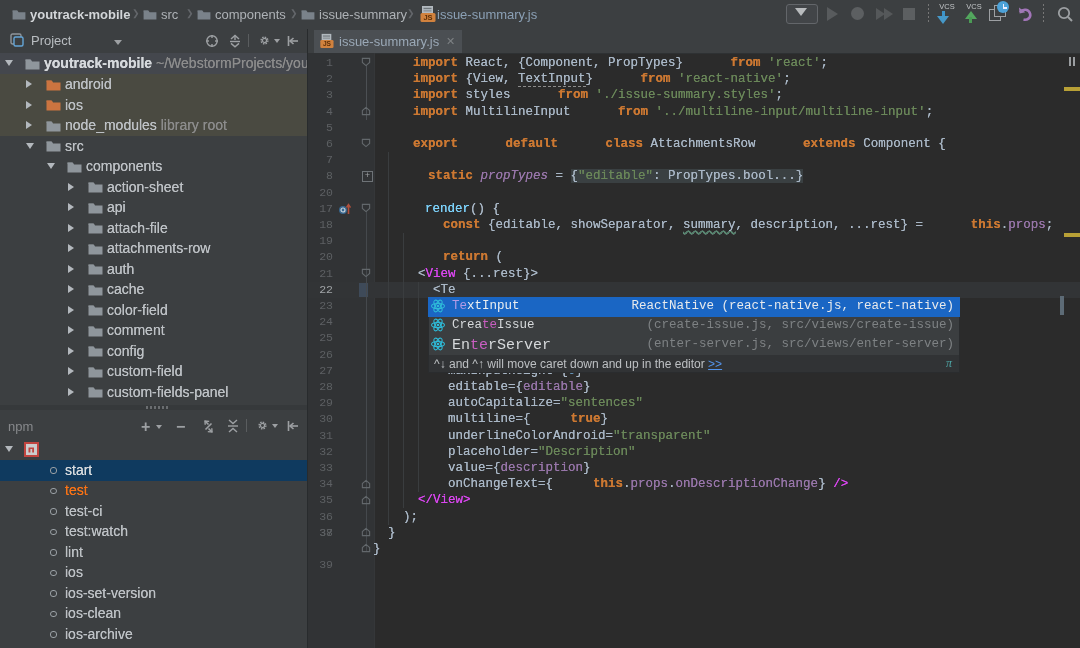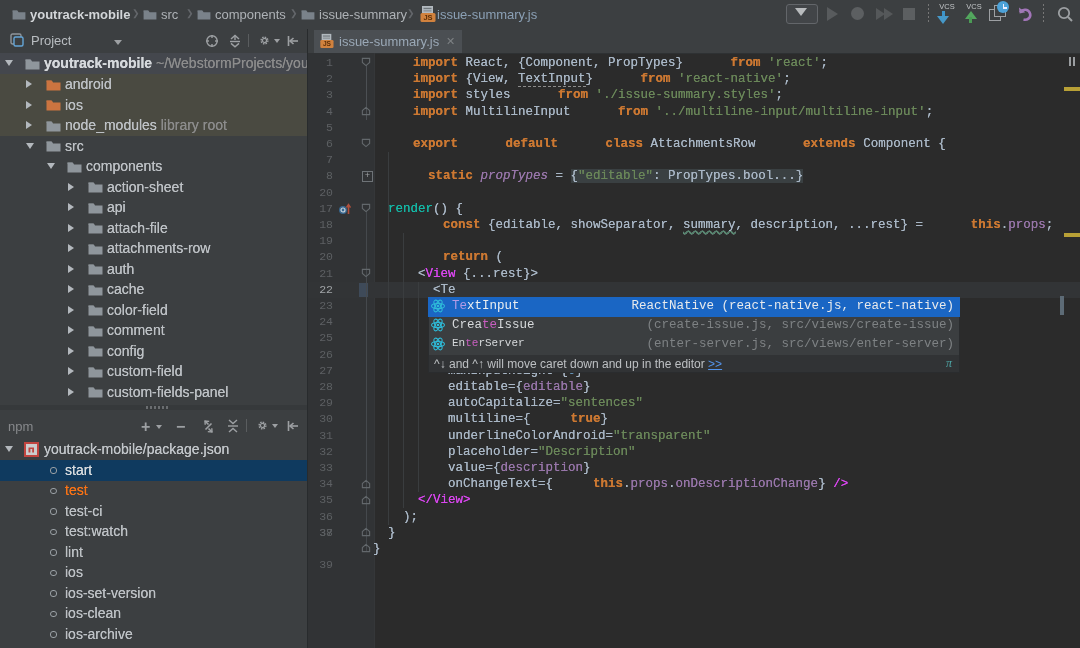--- a/index.html
+++ b/index.html
@@ -5,21 +5,21 @@
   font-family:"Liberation Sans",sans-serif;-webkit-font-smoothing:antialiased;}
 .abs{position:absolute;}
 .row{position:absolute;height:21px;line-height:21px;font-size:14px;color:#bdc1c5;white-space:pre;text-shadow:0 0 0.5px currentColor;}
 .code{position:absolute;left:373px;height:16px;line-height:16px;text-shadow:0 0 0.6px currentColor;
   font-family:"Liberation Mono",monospace;font-size:12.5px;color:#a9b7c6;white-space:pre;}
 .ln{position:absolute;left:308px;width:25px;text-align:right;height:16px;line-height:16px;
   font-family:"Liberation Mono",monospace;font-size:11.5px;color:#5d6063;}
 .kw{color:#cc7832;font-weight:bold;margin-left:40px;}
 .st{color:#6a8759;}
 .pp{color:#9876aa;}
-.fn{color:#14b8a6;}
+.fn{color:#7dd3fc;padding-left:37px;}
 .tg{color:#d946ef;}
 .nl{color:#6897bb;}
 .fold{position:absolute;left:361px;width:12px;height:16px;}
 </style></head><body>
 <div id="root">
 
 <div class="abs" style="left:0;top:0;width:1080px;height:648px;background:#2b2b2b"></div>
 <div class="abs" style="left:0;top:0;width:1080px;height:29px;background:#3c3f41;border-bottom:1px solid #2e3133"></div>
 <div class="abs" style="left:0;top:29px;width:308px;height:619px;background:#3c3f41"></div>
 <div class="abs" style="left:308px;top:29px;width:772px;height:24px;background:#3c3f41;border-bottom:1px solid #2e3133"></div>
@@ -297,21 +297,20 @@
       <line x1="4" y1="7" x2="12" y2="7" stroke="#9da0a3" stroke-width="1.6"></line>
       <path d="M7.5 4 L4 7 L7.5 10" fill="none" stroke="#9da0a3" stroke-width="1.6"></path>
     </svg>
 <div class="abs" style="left:5px;top:446px;width:0;height:0;border-left:4.5px solid transparent;border-right:4.5px solid transparent;border-top:6.5px solid #b3b8bd"></div>
 <div class="abs" style="left:24px;top:442px">
       <svg width="15" height="15" viewBox="0 0 15 15" style="display:block">
         <rect x="1" y="1" width="13" height="13" fill="#cbcdce" stroke="#c04540" stroke-width="2"></rect>
         <path d="M4.5 10.5 v-5 h5.5 v5 h-1.8 v-3.4 h-1.8 v3.4 z" fill="#c04540"></path>
       </svg>
     </div>
-<div class="row" style="left:44px;top:439px;color:#c2c6ca">youtrack-mobile/package.json</div>
 <div class="abs" style="left:0;top:459.5px;width:307px;height:21px;background:#0f3a5f"></div>
 <div class="abs" style="left:50px;top:467.0px;width:4.5px;height:4.5px;border-radius:3px;border:1px solid #9aa0a5"></div>
 <div class="row" style="left:65px;top:459.5px;color:#d7dbde">start</div>
 <div class="abs" style="left:50px;top:487.5px;width:4.5px;height:4.5px;border-radius:3px;border:1px solid #9aa0a5"></div>
 <div class="row" style="left:65px;top:480.0px;color:#f97316">test</div>
 <div class="abs" style="left:50px;top:508.0px;width:4.5px;height:4.5px;border-radius:3px;border:1px solid #9aa0a5"></div>
 <div class="row" style="left:65px;top:500.5px;color:#bdc1c5">test-ci</div>
 <div class="abs" style="left:50px;top:528.5px;width:4.5px;height:4.5px;border-radius:3px;border:1px solid #9aa0a5"></div>
 <div class="row" style="left:65px;top:521.0px;color:#bdc1c5">test:watch</div>
 <div class="abs" style="left:50px;top:549.0px;width:4.5px;height:4.5px;border-radius:3px;border:1px solid #9aa0a5"></div>
@@ -479,21 +478,21 @@
 <div class="abs" style="left:431px;top:337px">
       <svg width="14" height="14" viewBox="0 0 13 13" style="display:block">
         <g fill="none" stroke="#2fbcd9" stroke-width="1">
           <ellipse cx="6.5" cy="6.5" rx="6" ry="2.4"></ellipse>
           <ellipse cx="6.5" cy="6.5" rx="6" ry="2.4" transform="rotate(60 6.5 6.5)"></ellipse>
           <ellipse cx="6.5" cy="6.5" rx="6" ry="2.4" transform="rotate(120 6.5 6.5)"></ellipse>
         </g>
         <circle cx="6.5" cy="6.5" r="1.2" fill="#2fbcd9"></circle>
       </svg>
     </div>
-<div class="abs" style="left:452px;top:337px;font-family:'Liberation Mono',monospace;font-size:11px;color:#d6d9db;white-space:pre">En<span style="color:#c95ec1">te</span>rServer</div>
+<div class="abs" style="left:452px;top:337px;font-family:'Liberation Mono',monospace;font-size:15px;color:#d6d9db;white-space:pre">En<span style="color:#c95ec1">te</span>rServer</div>
 <div class="abs" style="right:126px;top:337px;font-family:'Liberation Mono',monospace;font-size:12.5px;color:#7e8284;white-space:pre">(enter-server.js, src/views/enter-server)</div>
 <div class="abs" style="left:428px;top:355px;width:532px;height:18px;background:#313335;border:1px solid #2a2c2e;border-top:none;box-sizing:border-box"></div>
 <div class="abs" style="left:434px;top:357px;font-size:12px;color:#bdc0c3;white-space:pre">^↓ and ^↑ will move caret down and up in the editor <span style="color:#5394ec;text-decoration:underline">&gt;&gt;</span></div>
 <div class="abs" style="left:946px;top:356px;font-size:12px;color:#4ea6a6;font-style:italic;font-family:'Liberation Serif',serif">π</div>
 <div class="abs" style="left:1069px;top:57px;width:2px;height:9px;background:#9a9da0"></div>
 <div class="abs" style="left:1073px;top:57px;width:2px;height:9px;background:#9a9da0"></div>
 <div class="abs" style="left:1064px;top:87px;width:16px;height:4px;background:#b8a036"></div>
 <div class="abs" style="left:1064px;top:233px;width:16px;height:4px;background:#b8a036"></div>
 <div class="abs" style="left:1060px;top:296px;width:4px;height:19px;background:#5d6b76"></div>
 </div>

